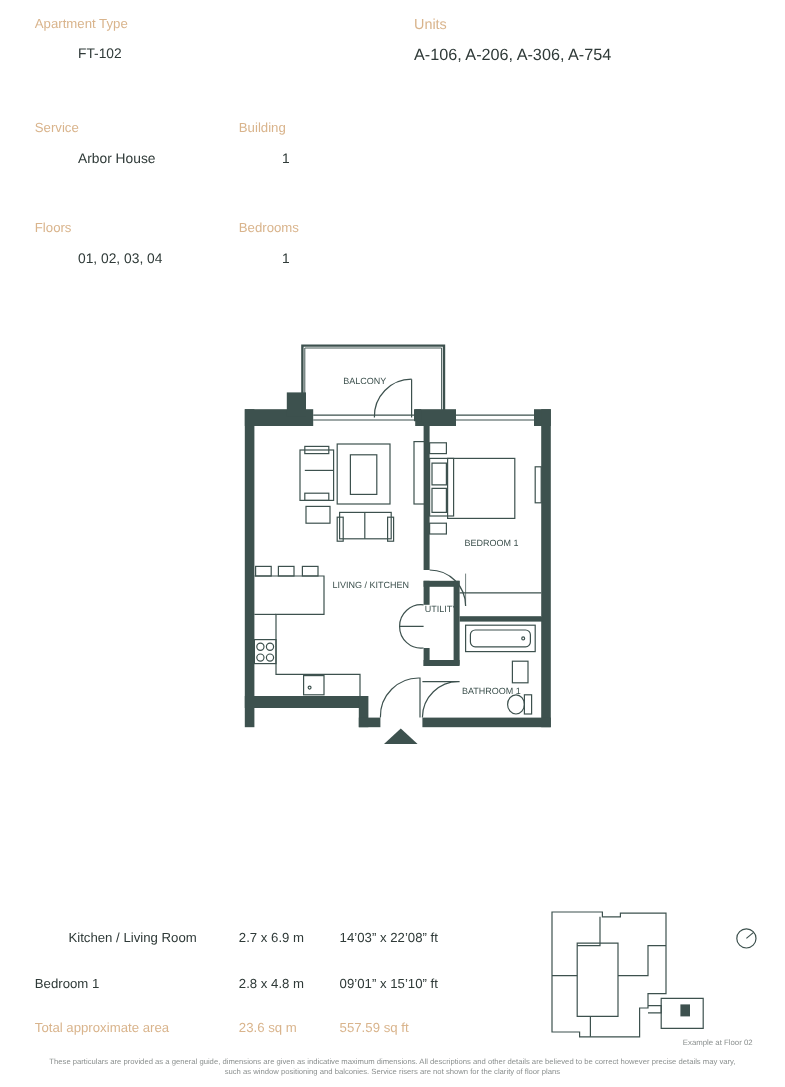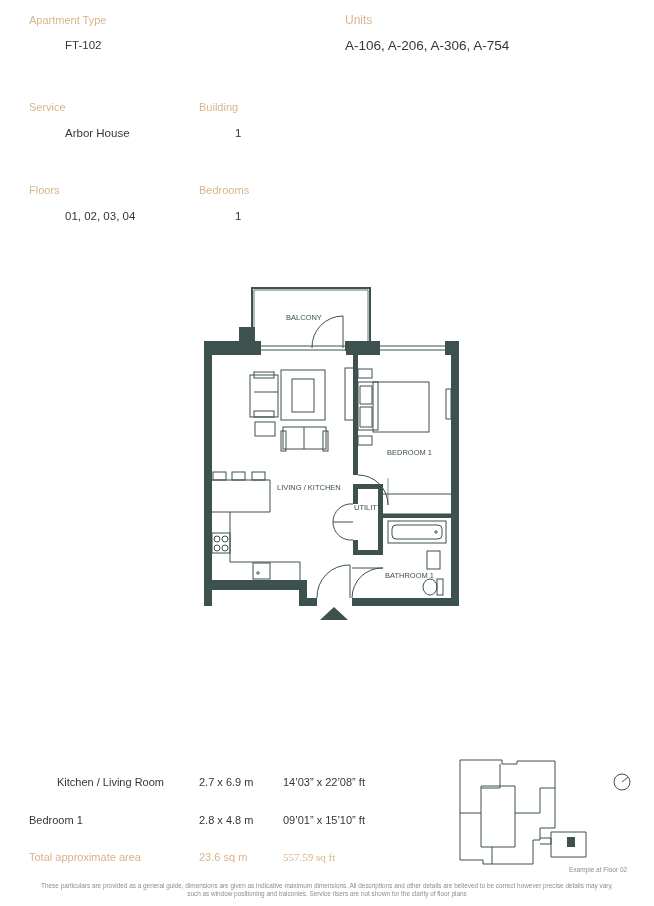--- a/index.html
+++ b/index.html
@@ -171,18 +171,18 @@
 <div class="row" style="left:29px;top:776px;margin-left:28px;">Kitchen / Living Room</div>
 <div class="row" style="left:199px;top:776px;">2.7 x 6.9 m</div>
 <div class="row" style="left:283px;top:776px;">14’03” x 22’08” ft</div>
 
 <div class="row" style="left:29px;top:814px;">Bedroom 1</div>
 <div class="row" style="left:199px;top:814px;">2.8 x 4.8 m</div>
 <div class="row" style="left:283px;top:814px;">09’01” x 15’10” ft</div>
 
 <div class="row total" style="left:29px;top:851px;">Total approximate area</div>
 <div class="row total" style="left:199px;top:851px;">23.6 sq m</div>
-<div class="row total" style="left:283px;top:851px;font-family:Liberation Serif, serif;">557.59 sq ft</div>
+<div class="row total" style="left:283px;top:851px;">557.59 sq ft</div>
 
 <div class="disclaimer">
   <div>These particulars are provided as a general guide, dimensions are given as indicative maximum dimensions. All descriptions and other details are believed to be correct however precise details may vary,</div>
   <div>such as window positioning and balconies. Service risers are not shown for the clarity of floor plans</div>
 </div>
 
 </body></html>

